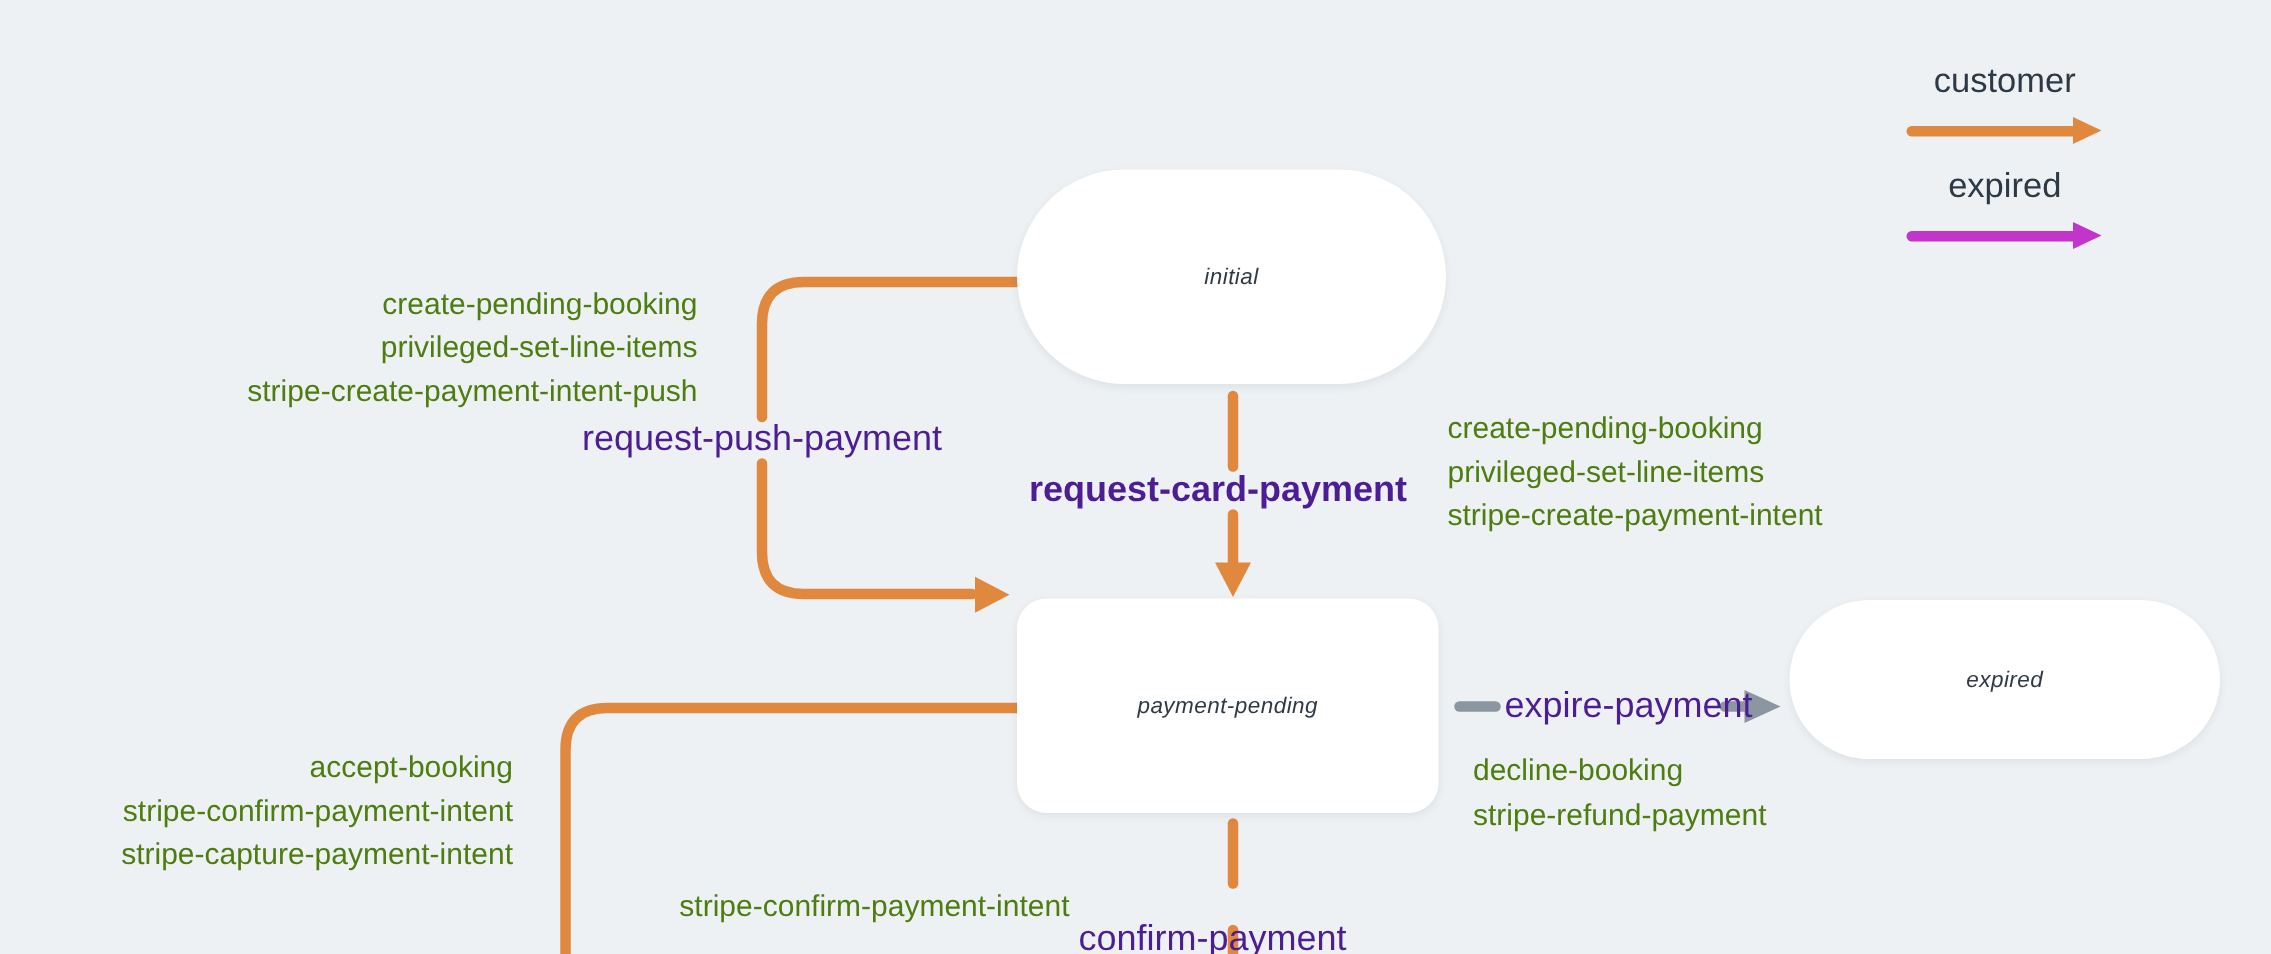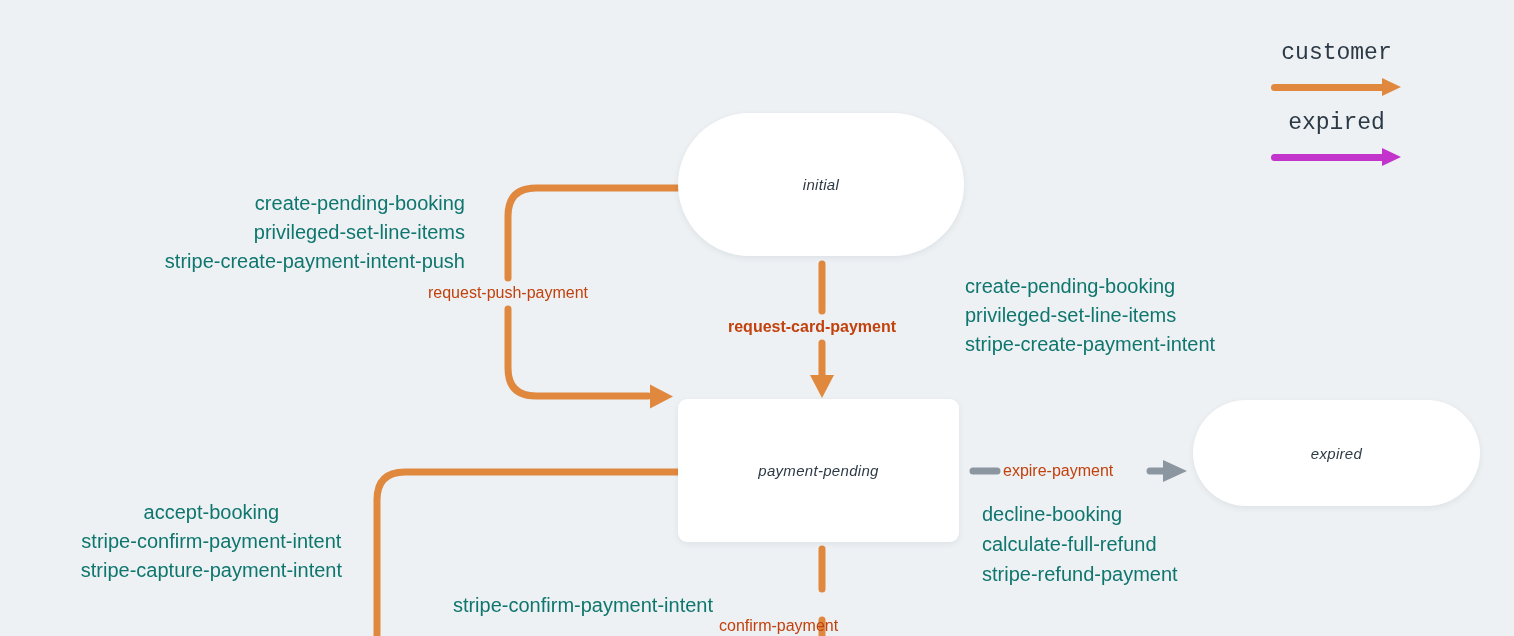--- a/index.html
+++ b/index.html
@@ -19,59 +19,59 @@
     box-shadow:0 2px 6px rgba(44,57,70,0.08);
     display:flex;align-items:center;justify-content:center;
   }
   .node .node-label{
     font-style:italic;
     font-size:15px;
     color:#2D3A46;
     letter-spacing:0.3px;
   }
   .node.pill{border-radius:72px;}
-  .node.rect{border-radius:9px;}
+  .node.rect{border-radius:20px;}
 
   #node-initial{left:678px;top:113px;width:286px;height:143px;}
   #node-payment-pending{left:678px;top:399px;width:281px;height:143px;}
   #node-expired{left:1193px;top:400px;width:287px;height:106px;}
 
   .t-label{
     position:absolute;
-    font-size:16px;
-    color:#c2410c;
+    font-size:24px;
+    color:#4c1d95;
     white-space:nowrap;
   }
   .t-center{transform:translate(-50%,-50%);}
   .t-vcenter{transform:translate(0,-50%);}
 
   .actions{
     position:absolute;
     font-size:20px;
     line-height:29px;
-    color:#0f766e;
+    color:#4d7c0f;
     white-space:nowrap;
   }
   .actions.right{text-align:right;}
   .actions div{white-space:nowrap;}
 
   #label-push{left:508px;top:293px;}
   #label-card{left:812px;top:327px;font-weight:bold;}
   #label-expire{left:1003px;top:471px;}
   #label-confirm{left:719px;top:626px;}
 
   #actions-push{right:1049px;top:189px;}
   #actions-card{left:965px;top:272px;}
   #actions-expire{left:982px;top:499px;line-height:30px;}
-  #actions-accept{right:1172px;top:498px;text-align:center;}
+  #actions-accept{right:1172px;top:498px;}
   #actions-confirm{right:801px;top:605px;transform:translate(0,-50%);}
 
   .legend{
     position:absolute;
-    left:1271px;top:40px;width:131px;font-family:Liberation Mono, monospace;
+    left:1271px;top:40px;width:131px;
   }
   .legend-item{height:70px;}
   .legend-label{
     font-size:23px;
     line-height:26px;
     text-align:center;
     color:#2D3A46;
   }
   .legend-arrow{
     position:relative;
@@ -154,21 +154,20 @@
   </div>
 
   <div class="actions" id="actions-card">
     <div>create-pending-booking</div>
     <div>privileged-set-line-items</div>
     <div>stripe-create-payment-intent</div>
   </div>
 
   <div class="actions" id="actions-expire">
     <div>decline-booking</div>
-    <div>calculate-full-refund</div>
     <div>stripe-refund-payment</div>
   </div>
 
   <div class="actions right" id="actions-accept">
     <div>accept-booking</div>
     <div>stripe-confirm-payment-intent</div>
     <div>stripe-capture-payment-intent</div>
   </div>
 
   <div class="actions" id="actions-confirm">

